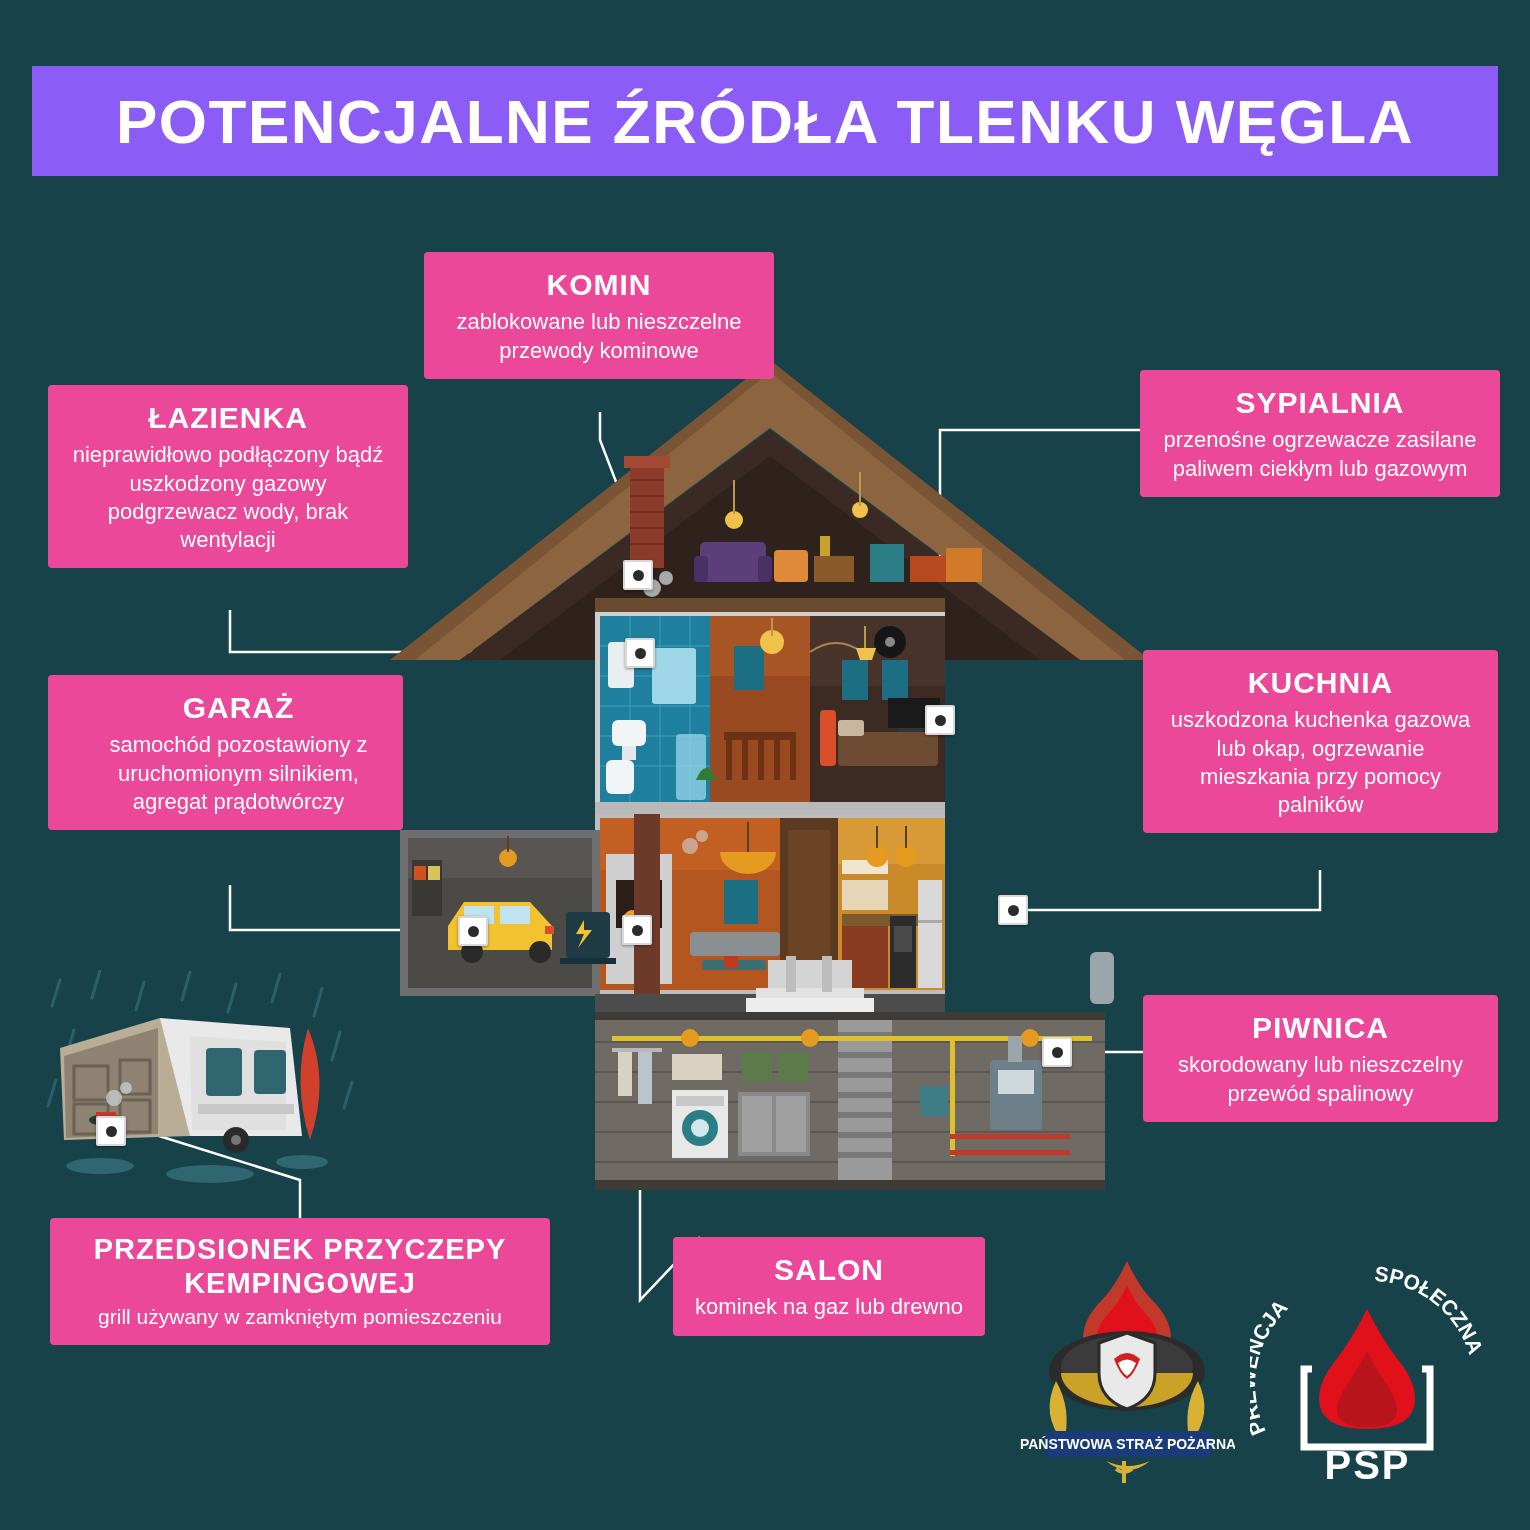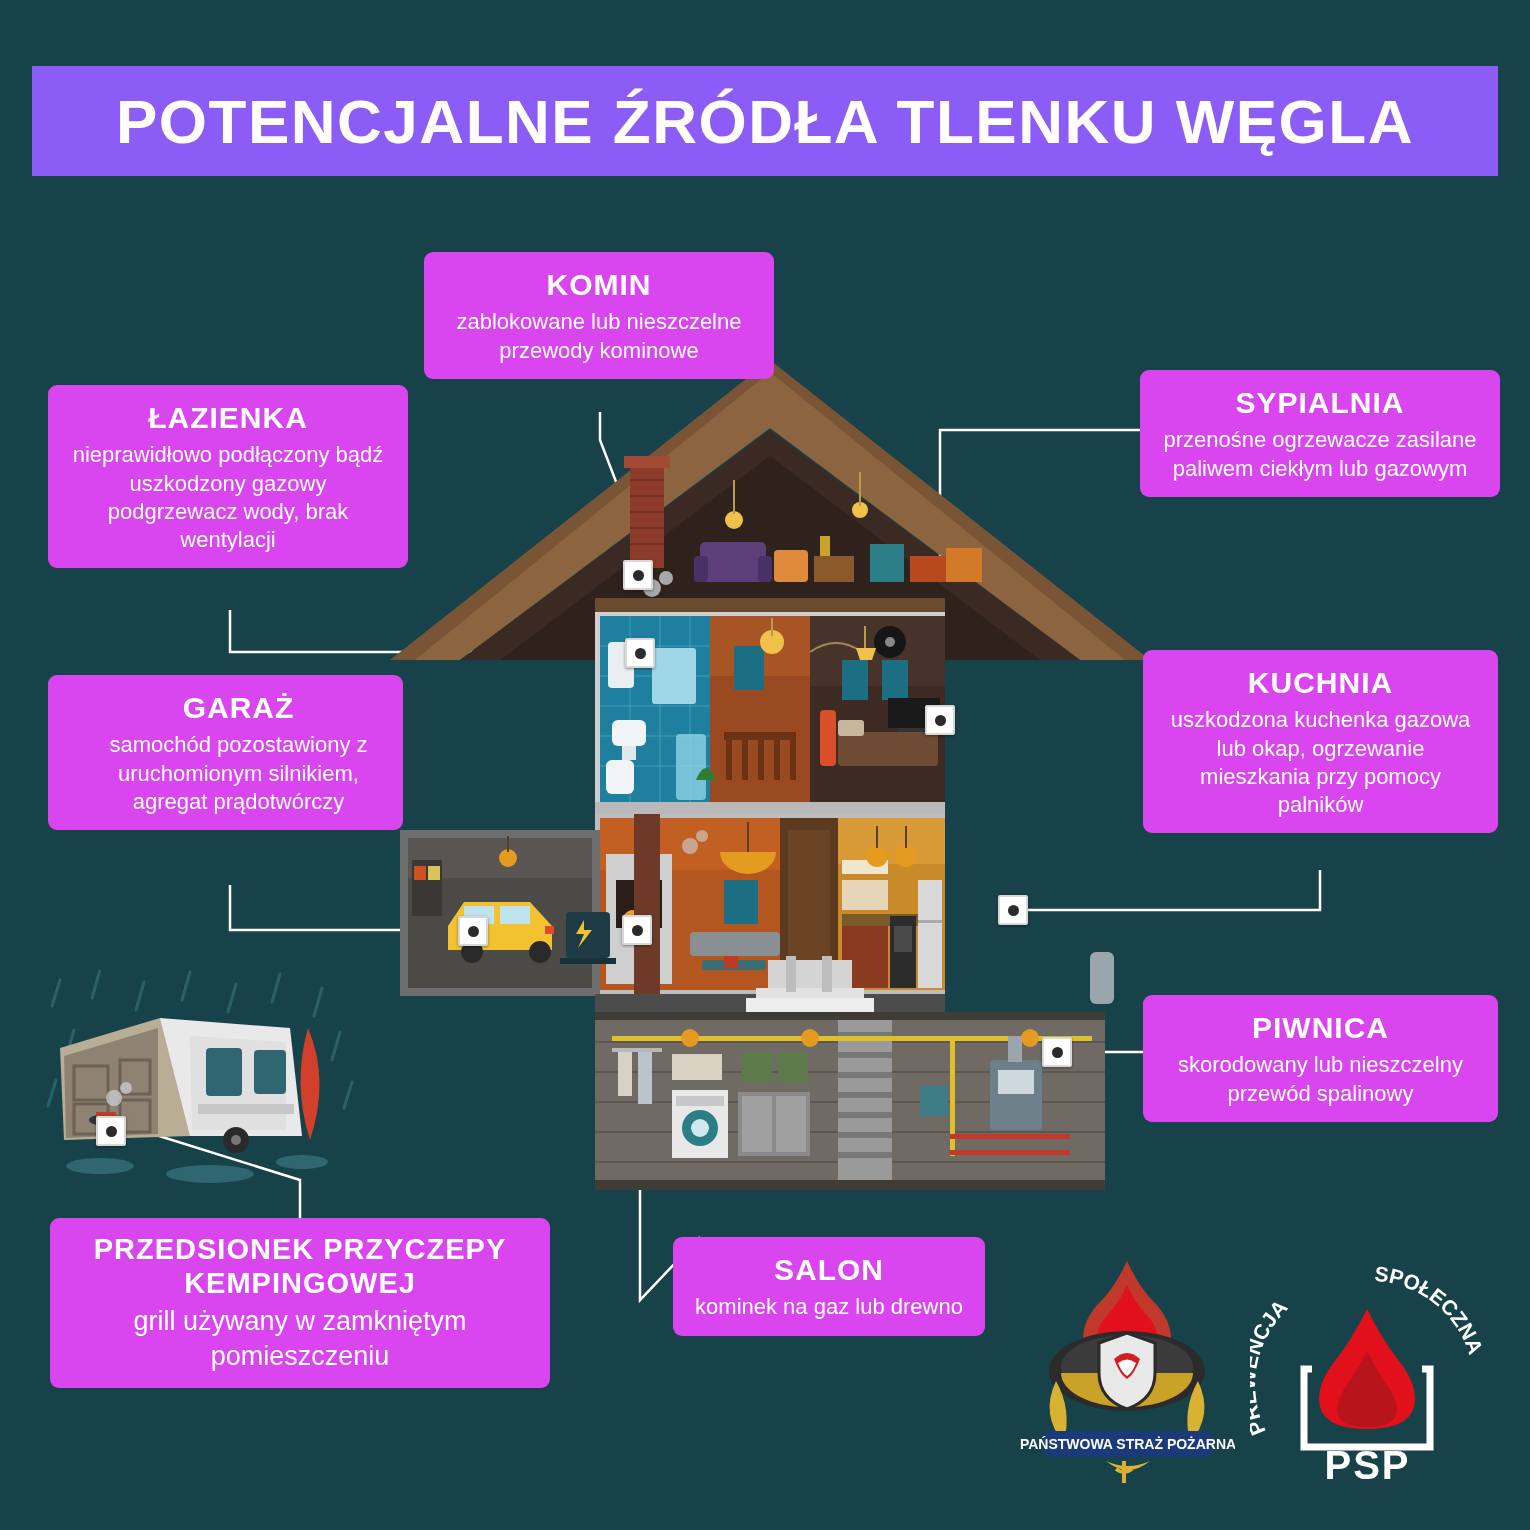--- a/index.html
+++ b/index.html
@@ -18,40 +18,40 @@
     position:absolute;left:32px;top:66px;width:1466px;height:110px;
     background:#8b5cf6;display:flex;align-items:center;justify-content:center;
   }
   .title-bar .title-text{
     font-size:62px;font-weight:bold;letter-spacing:1.5px;
     text-transform:uppercase;white-space:nowrap;
   }
 
   
   .card{
-    position:absolute;background:#d946ef;color:#fff;
-    border-radius:9px;padding:14px 18px;box-sizing:border-box;
+    position:absolute;background:#ec4899;color:#fff;
+    border-radius:4px;padding:14px 18px;box-sizing:border-box;
     text-align:center;line-height:1.28;
   }
   .card .c-title{
     font-size:30px;font-weight:bold;letter-spacing:1px;margin-bottom:4px;
     text-transform:uppercase;
   }
   .card .c-body{font-size:22px;font-weight:normal;}
 
   .card.komin{left:424px;top:252px;width:350px;}
   .card.lazienka{left:48px;top:385px;width:360px;}
   .card.garaz{left:48px;top:675px;width:355px;padding-left:44px;}
   .card.sypialnia{left:1140px;top:370px;width:360px;}
   .card.kuchnia{left:1143px;top:650px;width:355px;}
   .card.piwnica{left:1143px;top:995px;width:355px;}
   .card.salon{left:673px;top:1237px;width:312px;}
   .card.przedsionek{left:50px;top:1218px;width:500px;}
   .card.przedsionek .c-title{font-size:29px;line-height:1.18;}
-  .card.przedsionek .c-body{font-size:27px;}
+  .card.przedsionek .c-body{font-size:21px;}
 
   
   .svg-layer{position:absolute;inset:0;pointer-events:none;}
 
   
   .house{position:absolute;left:390px;top:360px;width:760px;height:830px;}
 
   
   .hot{
     position:absolute;width:30px;height:30px;background:#ffffff;

